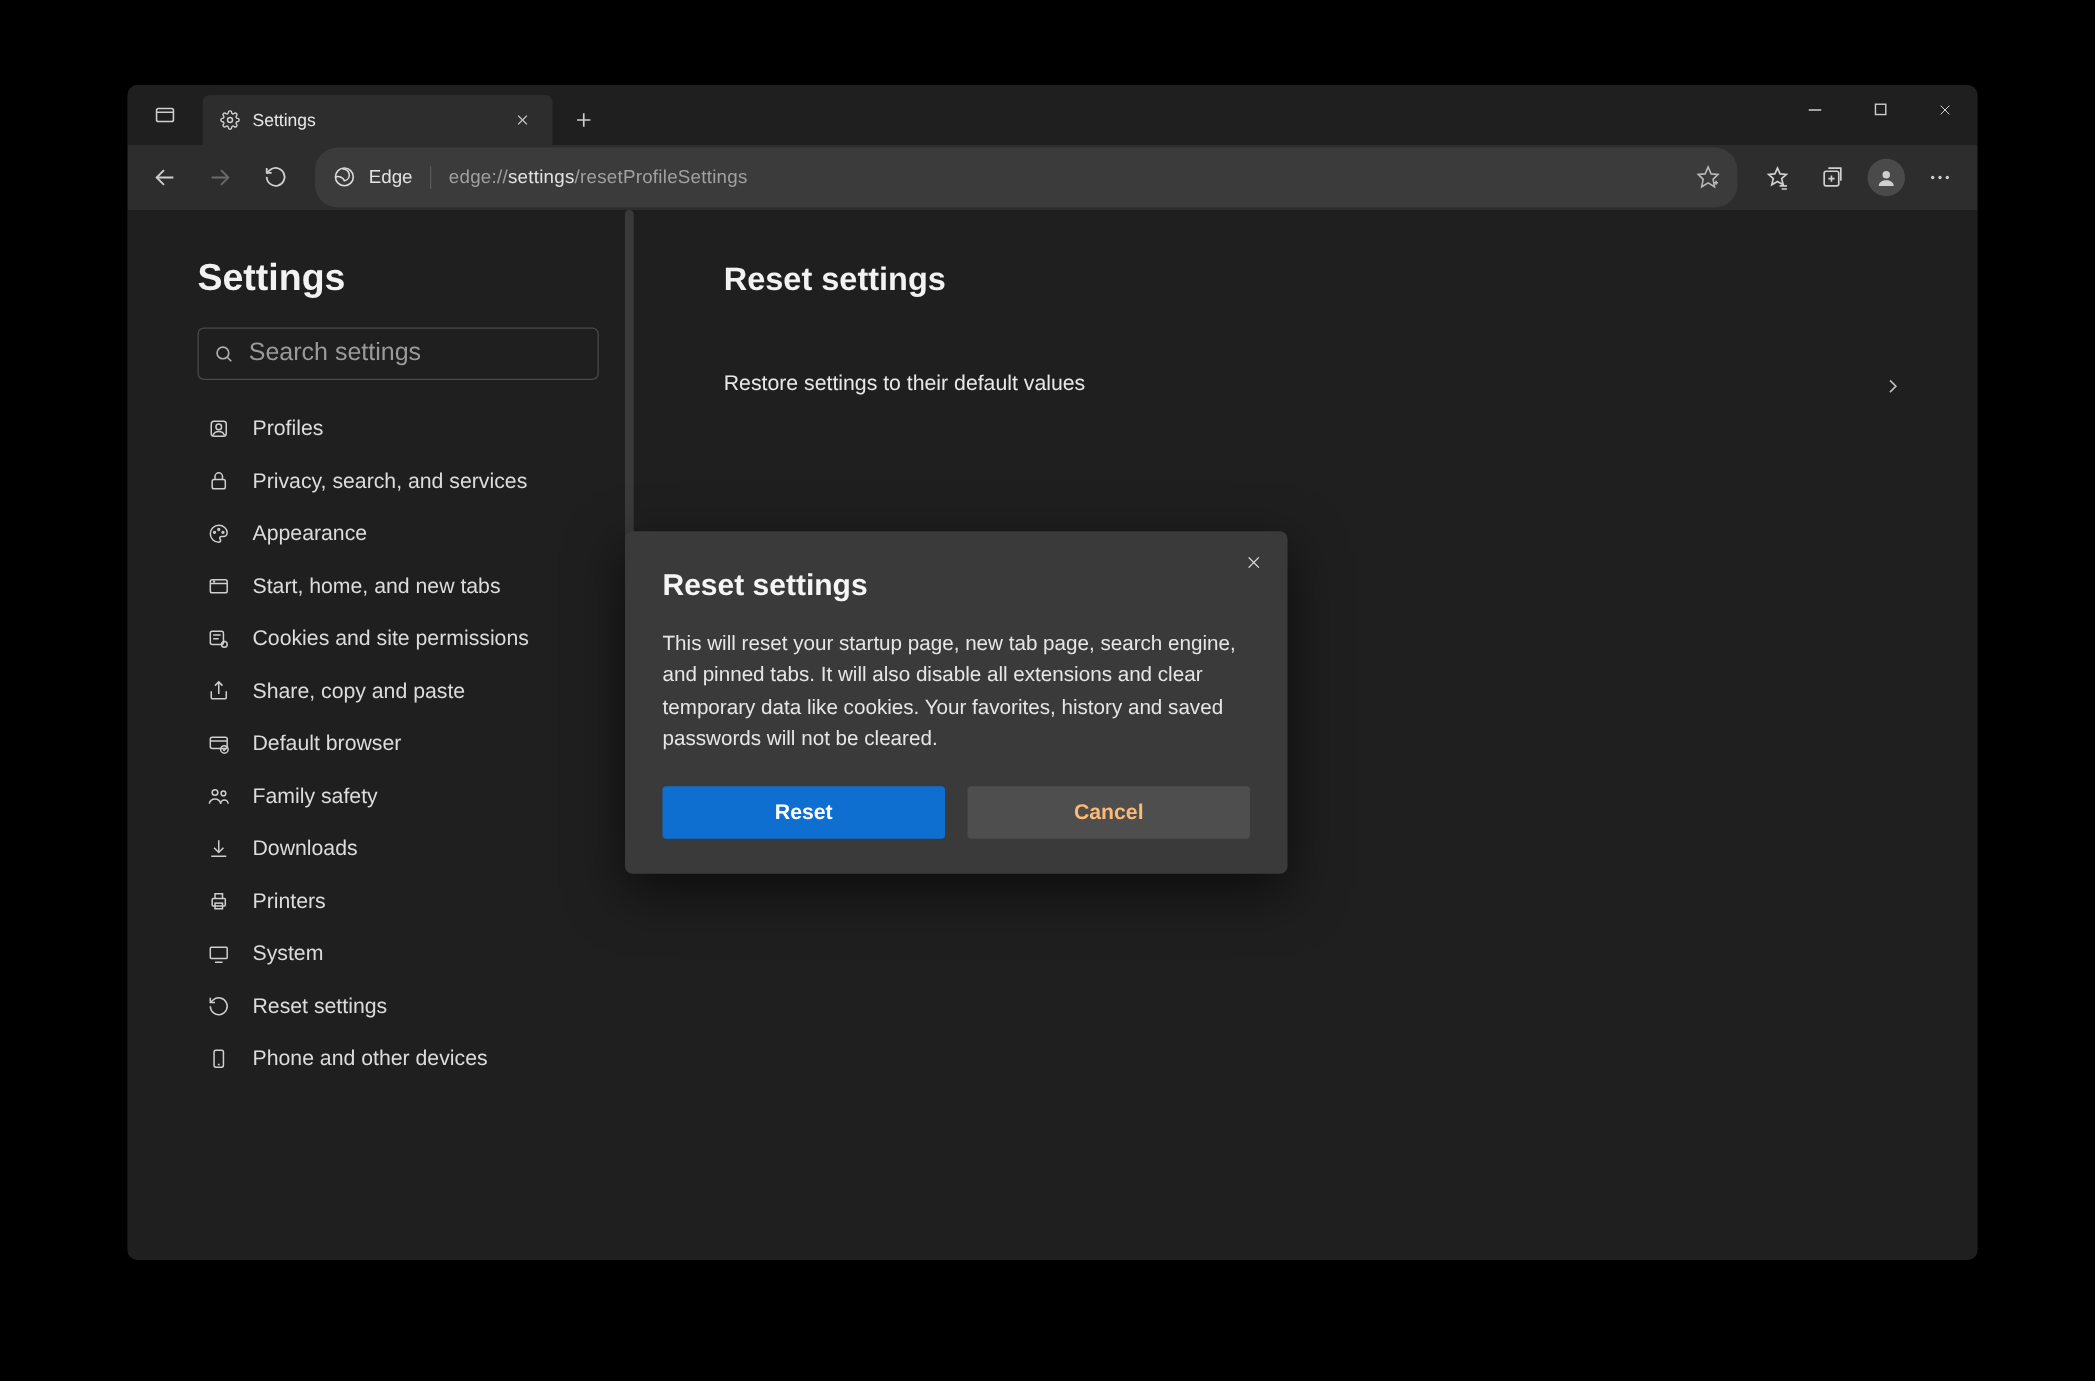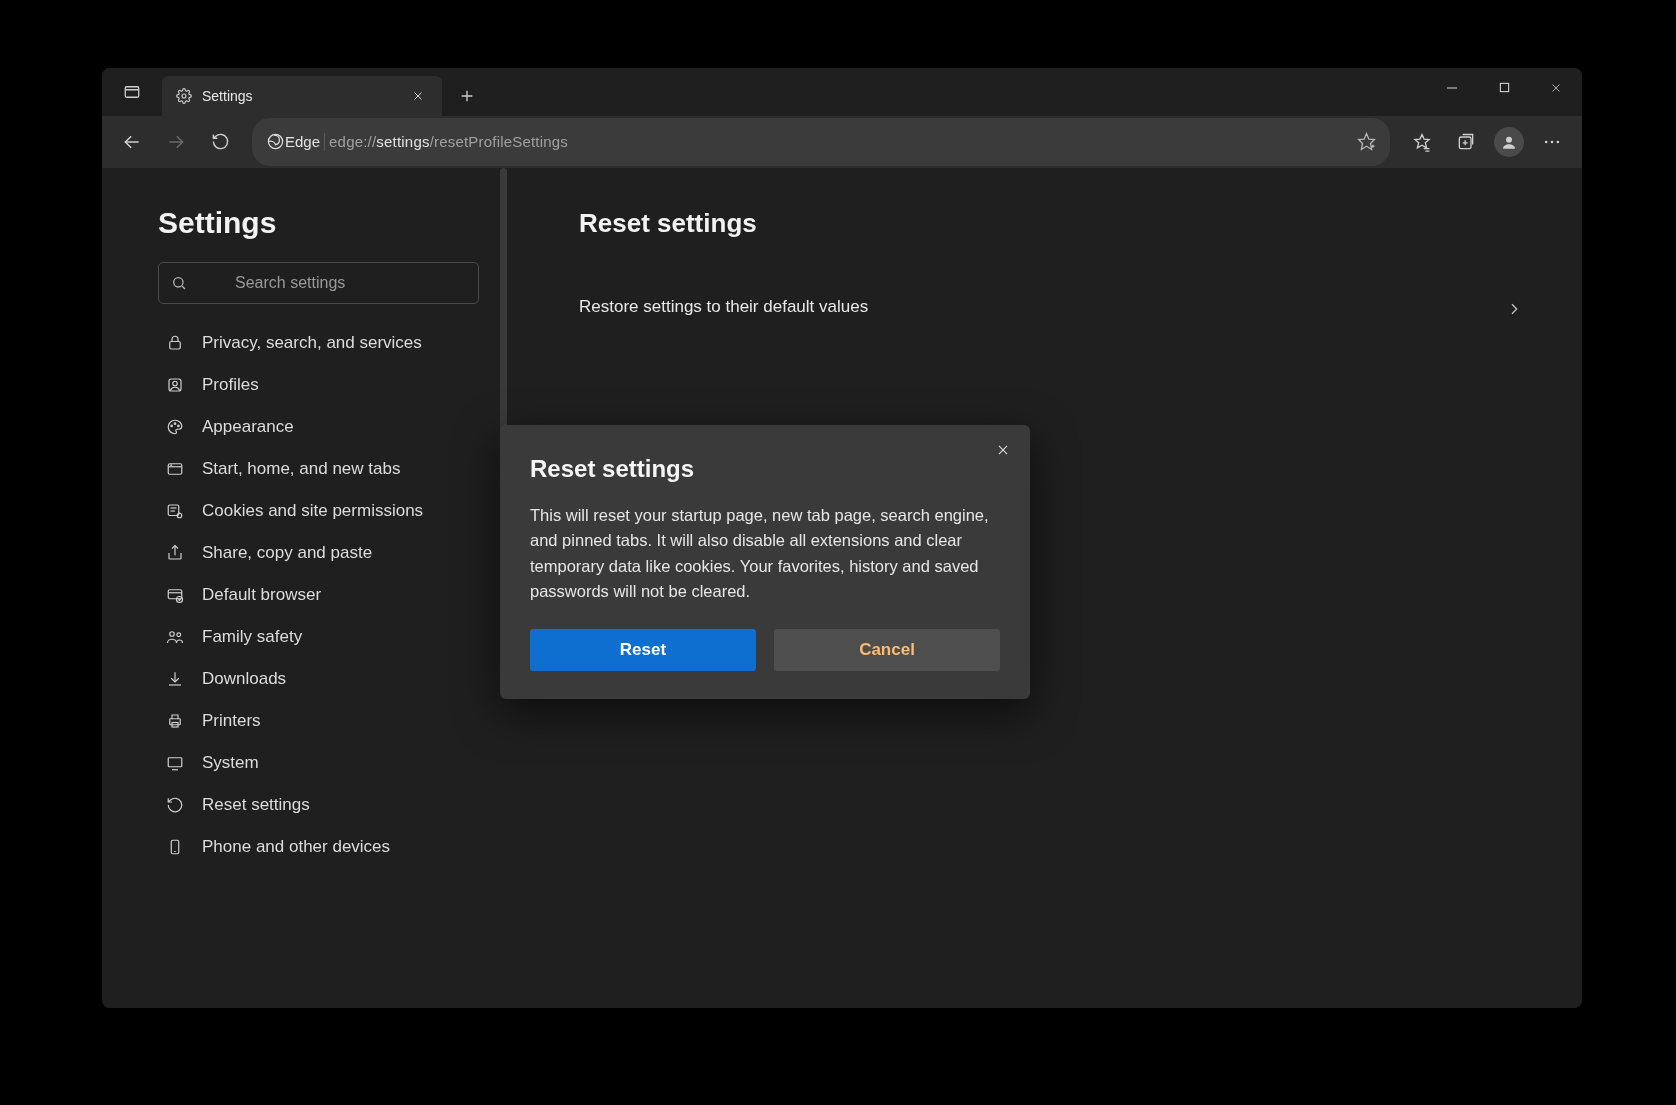--- a/index.html
+++ b/index.html
@@ -14,36 +14,36 @@
   .tab .tab-icon { color:#cfcfcf; margin-right:10px; display:flex;}
   .tab .tab-title { color:#e8e8e8; font-size:14px; flex:1;}
   .tab .tab-close { color:#cfcfcf; font-size:14px; width:24px; height:24px; display:flex; align-items:center; justify-content:center; border-radius:3px; cursor:pointer;}
   .newtab { width:34px; height:34px; display:flex; align-items:center; justify-content:center; color:#cfcfcf; margin-left:8px; margin-bottom:3px; border-radius:4px; cursor:pointer;}
   .win-controls { position:absolute; right:0; top:0; height:40px; display:flex;}
   .win-btn { width:52px; height:40px; display:flex; align-items:center; justify-content:center; color:#d0d0d0; cursor:pointer;}
   
   .toolbar { height: 52px; background:#2d2d2d; display:flex; align-items:center; gap:4px; padding:0 10px;}
   .tool-btn { width:40px; height:40px; display:flex; align-items:center; justify-content:center; color:#cfcfcf; border-radius:4px; cursor:pointer;}
   .tool-btn.disabled { color:#6a6a6a; cursor:default;}
-  .omnibox { flex:1; height:48px; background:#3b3b3b; border-radius:18px; display:flex; align-items:center; padding:0 14px; margin:0 8px; justify-content:flex-end;}
+  .omnibox { flex:1; height:48px; background:#3b3b3b; border-radius:18px; display:flex; align-items:center; padding:0 14px; margin:0 8px; gap:10px;justify-content:flex-end;}
   .omnibox .edge-logo { display:flex; align-items:center; justify-content:center; color:#dcdcdc;}
   .omnibox .edge-label { color:#e2e2e2; font-size:15px;}
   .omnibox .sep { width:1px; height:18px; background:#5a5a5a; margin:0 4px;}
   .omnibox .url { color:#a0a0a0; font-size:15px; letter-spacing:.2px;}
   .omnibox .url .strong { color:#e2e2e2;}
   .omnibox .spacer { flex:1; }
   .omnibox .fav { color:#b8b8b8; display:flex; cursor:pointer;}
   .avatar { width:30px; height:30px; border-radius:50%; background:#4a4a4a; display:flex; align-items:center; justify-content:center; color:#cfcfcf; margin:0 4px;}
   
   .content { position:absolute; top:100px; left:0; right:0; bottom:0; background:#1f1f1f; display:flex;}
   .sidebar { width: 405px; padding: 38px 28px 0 56px; position:relative;}
   .sidebar h1 { color:#f2f2f2; font-weight:600; font-size:30px; margin-bottom:22px;}
   .search-wrap { height:42px; border:1px solid #4a4a4a; border-radius:5px; display:flex; align-items:center; padding:0 12px; gap:12px; margin-bottom:18px;}
   .search-wrap .search-icon { color:#b0b0b0; display:flex;}
-  .search-wrap input { flex:1; background:transparent; border:none; outline:none; color:#f9a8d4; font-size:16px;margin-left:36px;}
+  .search-wrap input { flex:1; background:transparent; border:none; outline:none; color:#f9a8d4; font-size:20px;}
   .search-wrap input::placeholder { color:#9a9a9a;}
   .nav { list-style:none;}
   .nav li { display:flex; align-items:center; gap:16px; height:42px; padding:0 6px 0 6px; color:#dcdcdc; font-size:17px; cursor:pointer; border-radius:4px;}
   .nav li .i { width:22px; display:flex; align-items:center; justify-content:center; color:#cfcfcf;}
   .divider-scroll { position:absolute; right:0; top:0; width:7px; height:520px; background:#3a3a3a; border-radius:4px;}
   .divider-scroll::before{content:''; position:absolute; left:3px; right:3px; top:-6px; height:540px;}
   .main { flex:1; padding: 40px 60px 0 72px;}
   .main h2 { color:#f2f2f2; font-weight:600; font-size:26px; margin-bottom:30px;}
   .setting-row { display:flex; align-items:flex-end; justify-content:space-between; height:48px; color:#e8e8e8; font-size:17px; cursor:pointer;}
   .setting-row .chev { color:#bfbfbf;}
@@ -189,35 +189,35 @@
                 <circle cx="11" cy="11" r="7"></circle>
                 <line x1="21" y1="21" x2="16.5" y2="16.5"></line>
               </svg>
           </span>
           <input type="text" placeholder="Search settings" style="">
         </div>
         <ul class="nav">
           <li>
               <span class="i">
                 <svg width="18" height="18" viewBox="0 0 24 24" fill="none" stroke="currentColor" stroke-width="1.6">
-                  <rect x="5" y="10" width="14" height="10" rx="2"></rect>
-                  <path d="M8 10V7a4 4 0 1 1 8 0v3"></path>
-                </svg>
-              </span>
-              <span>Privacy, search, and services</span>
-            </li>
-          <li>
-              <span class="i">
-                <svg width="18" height="18" viewBox="0 0 24 24" fill="none" stroke="currentColor" stroke-width="1.6">
                   <rect x="4" y="4" width="16" height="16" rx="3"></rect>
                   <circle cx="12" cy="10" r="3"></circle>
                   <path d="M6 19c1-3 4-4 6-4s5 1 6 4"></path>
                 </svg>
               </span>
               <span>Profiles</span>
+            </li>
+          <li>
+              <span class="i">
+                <svg width="18" height="18" viewBox="0 0 24 24" fill="none" stroke="currentColor" stroke-width="1.6">
+                  <rect x="5" y="10" width="14" height="10" rx="2"></rect>
+                  <path d="M8 10V7a4 4 0 1 1 8 0v3"></path>
+                </svg>
+              </span>
+              <span>Privacy, search, and services</span>
             </li>
           <li>
               <span class="i">
                 <svg width="18" height="18" viewBox="0 0 24 24" fill="none" stroke="currentColor" stroke-width="1.6">
                   <path d="M12 3a9 9 0 1 0 0 18c1.5 0 2-1 2-2s-1-1.5-1-2.5 1-1.5 2-1.5h2a4 4 0 0 0 4-4c0-4.5-4-8-9-8z"></path>
                   <circle cx="7.5" cy="10.5" r="1"></circle>
                   <circle cx="12" cy="7.5" r="1"></circle>
                   <circle cx="16.5" cy="10.5" r="1"></circle>
                 </svg>
               </span>

